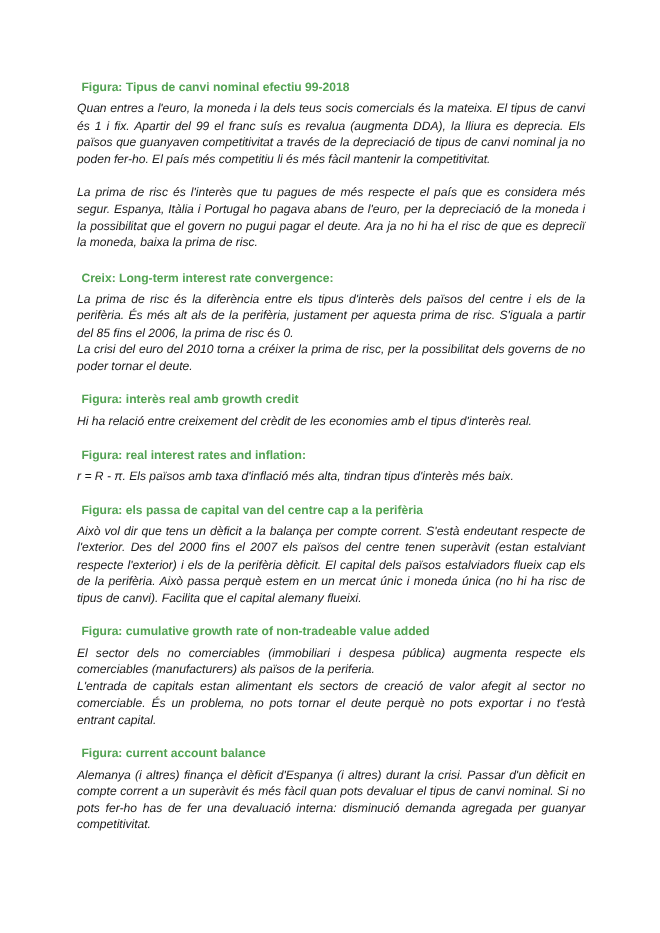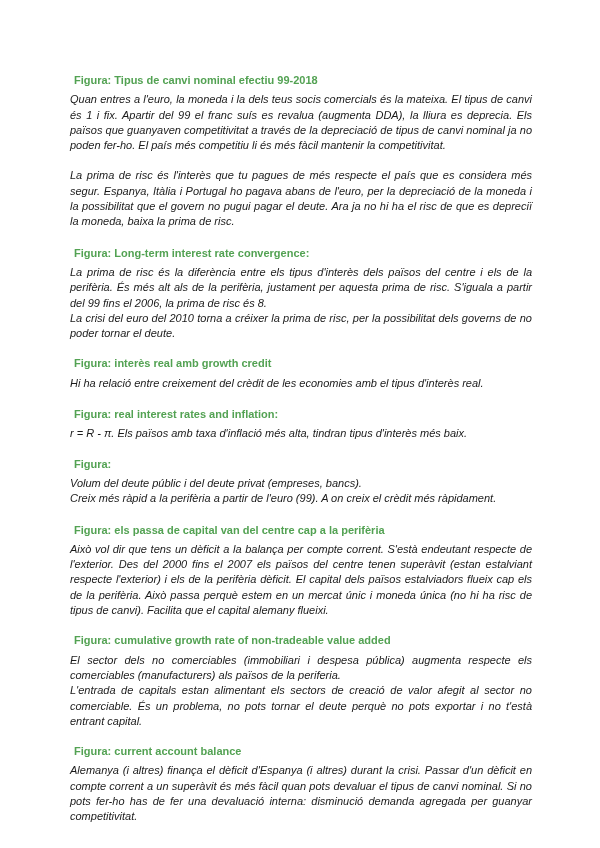--- a/index.html
+++ b/index.html
@@ -51,40 +51,35 @@
   <div class="section">
     <div class="fig-heading">Figura: Tipus de canvi nominal efectiu 99-2018</div>
     <p class="para">Quan entres a l'euro, la moneda i la dels teus socis comercials és la mateixa. El tipus de canvi és 1 i fix. Apartir del 99 el franc suís es revalua (augmenta DDA), la lliura es deprecia. Els països que guanyaven competitivitat a través de la depreciació de tipus de canvi nominal ja no poden fer-ho. El país més competitiu li és més fàcil mantenir la competitivitat.</p>
   </div>
 
   <div class="section gap-lg">
     <p class="para">La prima de risc és l'interès que tu pagues de més respecte el país que es considera més segur. Espanya, Itàlia i Portugal ho pagava abans de l'euro, per la depreciació de la moneda i la possibilitat que el govern no pugui pagar el deute. Ara ja no hi ha el risc de que es depreciï la moneda, baixa la prima de risc.</p>
   </div>
 
   <div class="section">
-    <div class="fig-heading">Figura: Long-term interest rate convergence:</div>
-    <p class="para">La prima de risc és la diferència entre els tipus d'interès dels països del centre i els de la perifèria. És més alt als de la perifèria, justament per aquesta prima de risc. S'iguala a partir del 99 fins el 2006, la prima de risc és 8.</p>
+    <div class="fig-heading">Creix: Long-term interest rate convergence:</div>
+    <p class="para">La prima de risc és la diferència entre els tipus d'interès dels països del centre i els de la perifèria. És més alt als de la perifèria, justament per aquesta prima de risc. S'iguala a partir del 85 fins el 2006, la prima de risc és 0.</p>
     <p class="para">La crisi del euro del 2010 torna a créixer la prima de risc, per la possibilitat dels governs de no poder tornar el deute.</p>
   </div>
 
   <div class="section gap-lg">
     <div class="fig-heading">Figura: interès real amb growth credit</div>
     <p class="para">Hi ha relació entre creixement del crèdit de les economies amb el tipus d'interès real.</p>
   </div>
 
   <div class="section">
     <div class="fig-heading">Figura: real interest rates and inflation:</div>
     <p class="para">r = R - π. Els països amb taxa d'inflació més alta, tindran tipus d'interès més baix.</p>
   </div>
 
-  <div class="section gap-lg">
-    <div class="fig-heading">Figura:</div>
-    <p class="para">Volum del deute públic i del deute privat (empreses, bancs).</p>
-    <p class="para">Creix més ràpid a la perifèria a partir de l'euro (99). A on creix el crèdit més ràpidament.</p>
-  </div>
 
   <div class="section">
     <div class="fig-heading">Figura: els passa de capital van del centre cap a la perifèria</div>
     <p class="para">Això vol dir que tens un dèficit a la balança per compte corrent. S'està endeutant respecte de l'exterior. Des del 2000 fins el 2007 els països del centre tenen superàvit (estan estalviant respecte l'exterior) i els de la perifèria dèficit. El capital dels països estalviadors flueix cap els de la perifèria. Això passa perquè estem en un mercat únic i moneda única (no hi ha risc de tipus de canvi). Facilita que el capital alemany flueixi.</p>
   </div>
 
   <div class="section">
     <div class="fig-heading">Figura: cumulative growth rate of non-tradeable value added</div>
     <p class="para">El sector dels no comerciables (immobiliari i despesa pública) augmenta respecte els comerciables (manufacturers) als països de la periferia.</p>
     <p class="para">L'entrada de capitals estan alimentant els sectors de creació de valor afegit al sector no comerciable. És un problema, no pots tornar el deute perquè no pots exportar i  no t'està entrant capital.</p>

